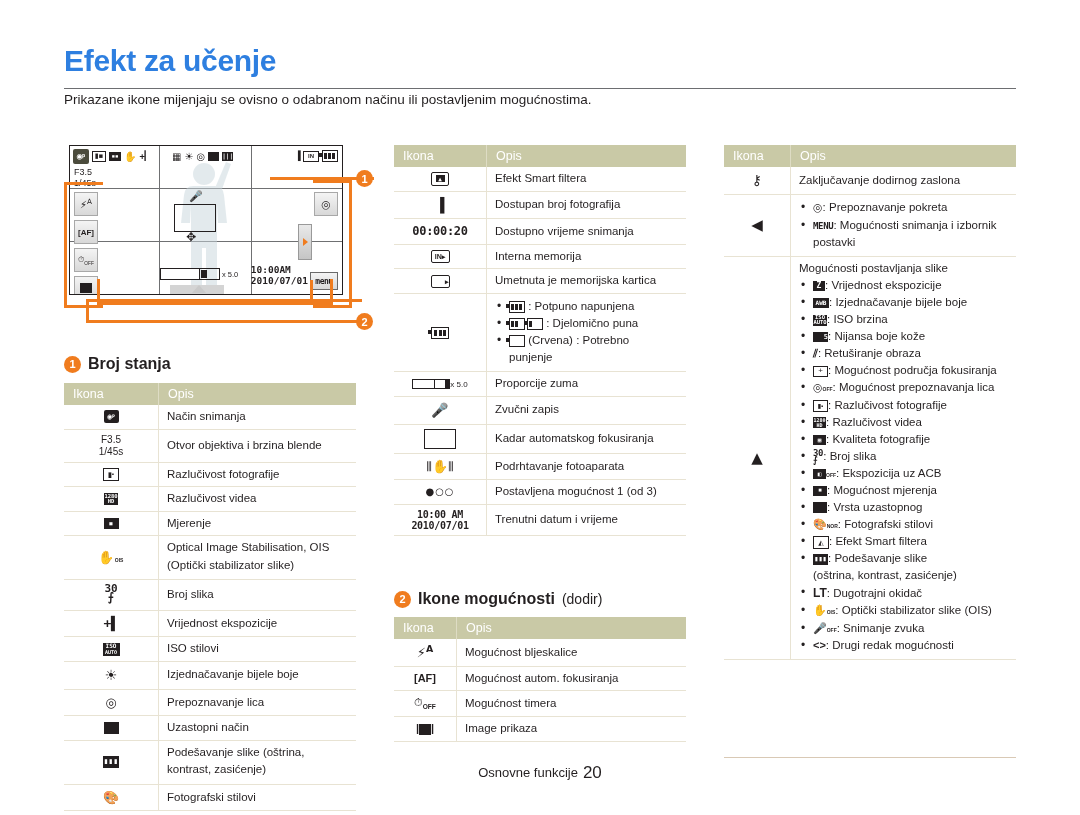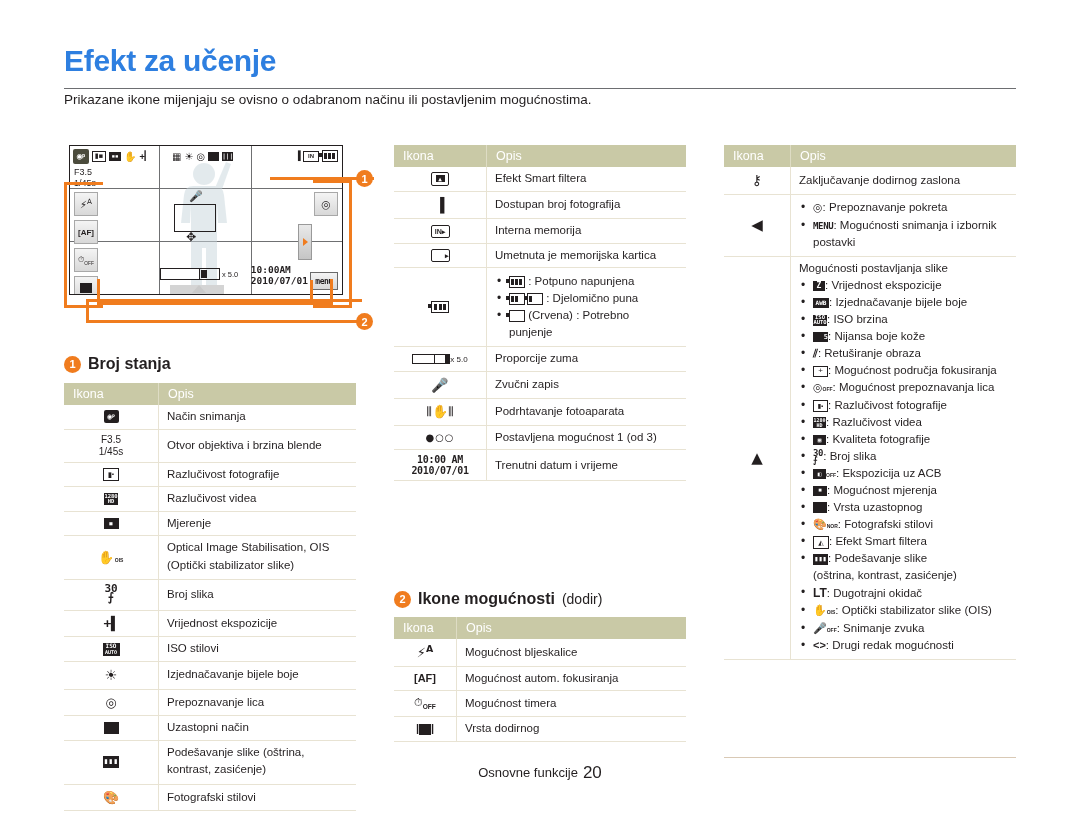--- a/index.html
+++ b/index.html
@@ -500,20 +500,24 @@
       <td class="ic"><span class="boxic" style="width:16px;height:12px;display:inline-flex;align-items:center;justify-content:center;border-radius:2px;">
             <span class="blk" style="width:9px;height:7px;font-size:6px;display:inline-flex;align-items:center;justify-content:center;">▲</span>
           </span></td>
       <td>Efekt Smart filtera</td>
     </tr>
     <tr>
       <td class="ic"><span class="mono" style="font-size:14px;">▐</span></td>
       <td>Dostupan broj fotografija</td>
     </tr>
     <tr>
+      <td class="ic mono" style="font-size:12px;">00:00:20</td>
+      <td>Dostupno vrijeme snimanja</td>
+    </tr>
+    <tr>
       <td class="ic"><span class="boxic" style="width:17px;height:11px;display:inline-flex;align-items:center;justify-content:center;font-size:7px;font-weight:bold;border-radius:2px;">IN▸</span></td>
       <td>Interna memorija</td>
     </tr>
     <tr>
       <td class="ic"><span class="boxic" style="width:17px;height:11px;display:inline-flex;align-items:center;justify-content:flex-end;font-size:7px;font-weight:bold;border-radius:2px;">▸</span></td>
       <td>Umetnuta je memorijska kartica</td>
     </tr>
     <tr>
       <td class="ic"><span class="batt" style="width:16px;"><i></i><i></i><i></i></span></td>
       <td>
@@ -533,20 +537,24 @@
             <span style="width:4px;background:#231f20;"></span>
           </span><span style="font-size:8px;">x 5.0</span>
       </td>
       <td>Proporcije zuma</td>
     </tr>
     <tr>
       <td class="ic g" style="font-size:14px;">🎤</td>
       <td>Zvučni zapis</td>
     </tr>
     <tr>
+      <td class="ic"><span class="boxic" style="width:30px;height:18px;"></span></td>
+      <td>Kadar automatskog fokusiranja</td>
+    </tr>
+    <tr>
       <td class="ic"><span class="g" style="font-size:13px;">⦀✋⦀</span></td>
       <td>Podrhtavanje fotoaparata</td>
     </tr>
     <tr>
       <td class="ic g" style="font-size:10px;letter-spacing:1px;">●○○</td>
       <td>Postavljena mogućnost 1 (od 3)</td>
     </tr>
     <tr>
       <td class="ic mono" style="font-size:10px;line-height:11px;">
         <div>10:00 AM</div>
@@ -578,21 +586,21 @@
     <tr>
       <td class="ic" style="font-size:11px;font-weight:bold;">[AF]</td>
       <td>Mogućnost autom. fokusiranja</td>
     </tr>
     <tr>
       <td class="ic" style="font-size:11px;">⏱<span class="sub" style="font-weight:bold;">OFF</span></td>
       <td>Mogućnost timera</td>
     </tr>
     <tr>
       <td class="ic"><span style="font-size:11px;font-weight:bold;">|</span><span class="blk" style="width:12px;height:11px;"></span><span style="font-size:11px;font-weight:bold;">|</span></td>
-      <td>Vrsta dodirnog</td>
+      <td>Image prikaza</td>
     </tr>
   </tbody>
 </table>
 
 <table class="icon-table t4">
   <thead>
     <tr>
       <th class="icon-col">Ikona</th>
       <th>Opis</th>
     </tr>

